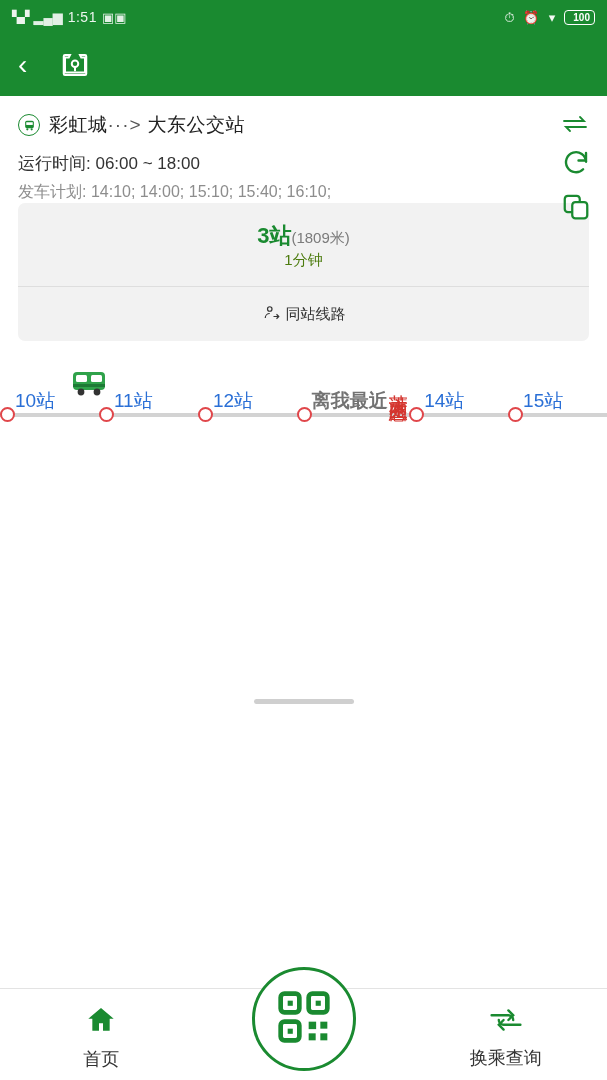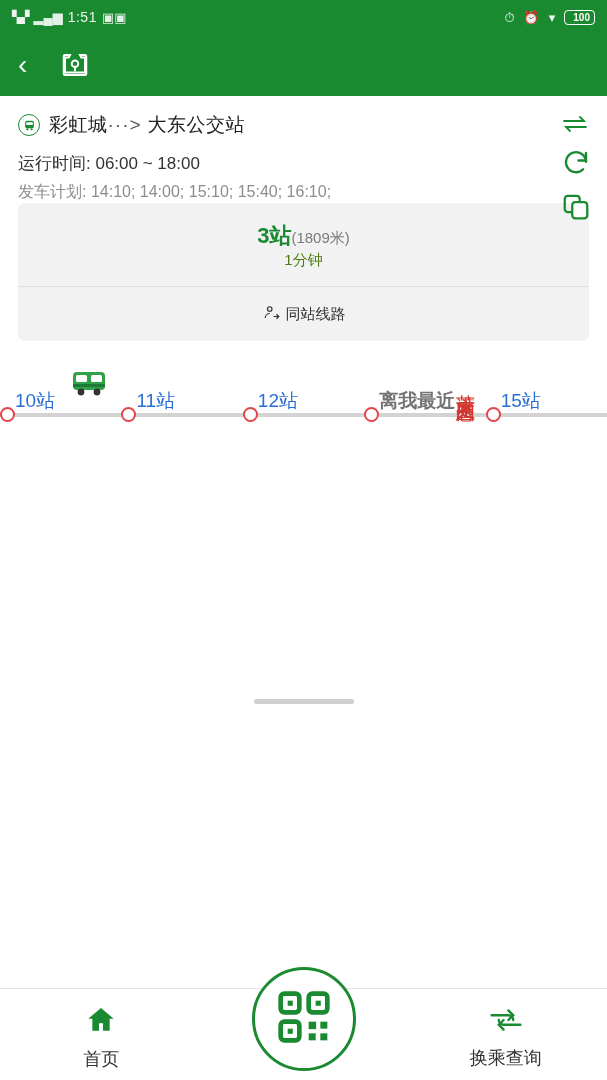--- a/index.html
+++ b/index.html
@@ -406,20 +406,25 @@
         <div class="num">12站</div>
         <div class="name">沟西村</div>
       </div>
       <div class="stop current">
         <div class="dot"></div>
         <div class="num">离我最近</div>
         <div class="name">芳满庭生态园！公交公司（</div>
       </div>
       <div class="stop">
         <div class="dot"></div>
+        <div class="num">14站</div>
+        <div class="name">嶂山果园</div>
+      </div>
+      <div class="stop">
+        <div class="dot"></div>
         <div class="num">15站</div>
         <div class="name">润兴路</div>
       </div>
     </div>
 
     <div class="scroll-hint"></div>
   </div>
 
   <div class="bottom-nav">
     <div class="nav-item">

